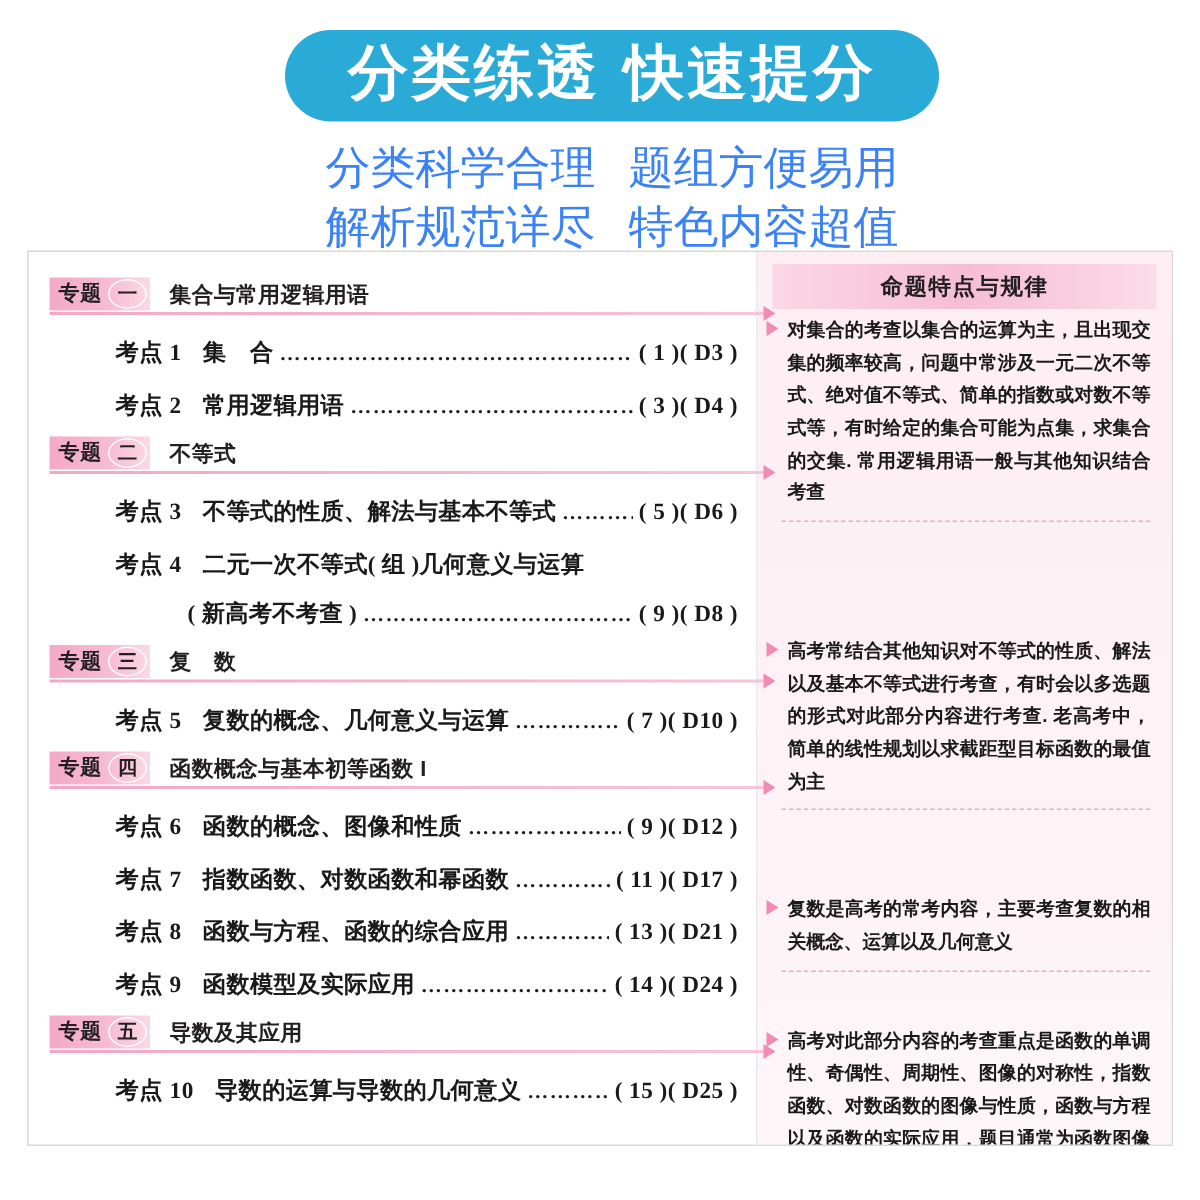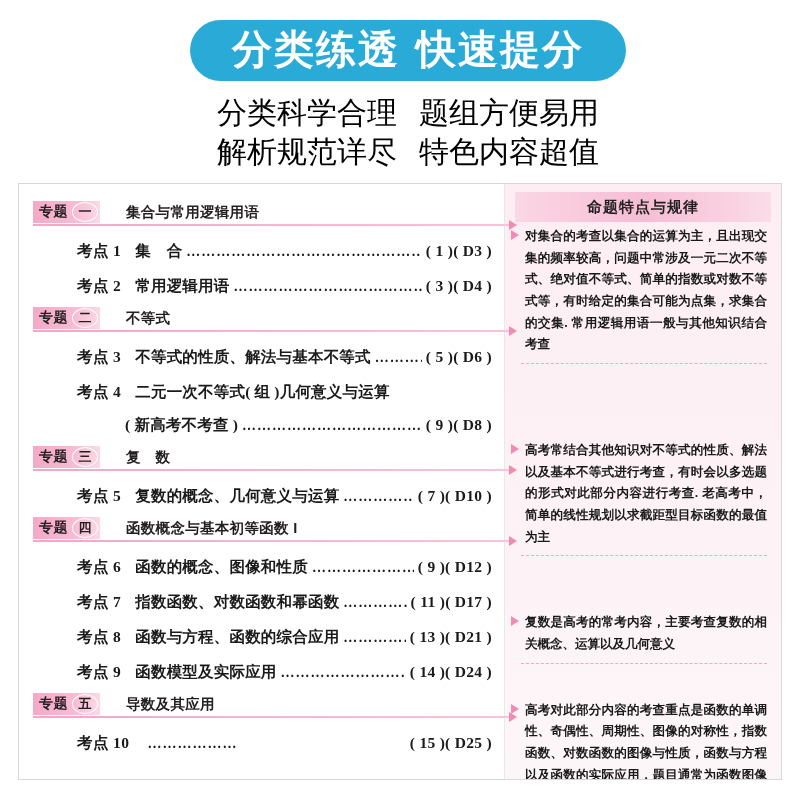--- a/index.html
+++ b/index.html
@@ -35,33 +35,33 @@
     font-size: 40px;
     font-weight: bold;
     letter-spacing: 2px;
     line-height: 1.12;
   }
   .banner-pill .gap { display:inline-block; width: 16px; }
 
   .subtitle-wrap {
     margin-top: 12px;
     text-align: center;
-    color: #000000;
+    color: #3b82f6;
     font-family: "Liberation Sans", "DejaVu Sans", sans-serif;
     font-size: 30px;
     line-height: 1.32;
     font-weight: 400;
   }
   .subtitle-line .gap { display:inline-block; width: 22px; }
 
   
   .sheet {
     position: absolute;
     left: 18px;
-    top: 183px;
+    top: 167px;
     width: 764px;
     height: 597px;
     background: #ffffff;
     border: 1px solid #d8d8d8;
     box-sizing: border-box;
     overflow: hidden;
     display: flex;
   }
 
   
@@ -105,21 +105,21 @@
     display: flex;
     align-items: center;
     justify-content: center;
     font-family: "Liberation Sans", "DejaVu Sans", sans-serif;
     font-size: 13px;
     font-weight: bold;
     color: #231f20;
     box-sizing: border-box;
   }
   .topic-title {
-    margin-left: 26px;
+    margin-left: 13px;
     font-family: "Liberation Sans", "DejaVu Sans", sans-serif;
     font-size: 14.5px;
     font-weight: bold;
     color: #231f20;
     white-space: nowrap;
     background: #fff;
     padding-right: 6px;
     position: relative;
     z-index: 2;
     letter-spacing: 0.3px;
@@ -350,20 +350,21 @@
         <div class="topic-head">
           <div class="topic-badge">
             <span class="zt">专题</span>
             <span class="topic-num">五</span>
           </div>
           <span class="topic-title">导数及其应用</span>
           <span class="topic-rule"></span>
         </div>
         <div class="entry">
           <span class="kd">考点 10</span>
+          <span class="name">导数的运算与导数的几何意义</span>
           <span class="dots">………………</span>
           <span class="pages">( 15 )( D25 )</span>
         </div>
       </div>
 
     <div class="features">
       <div class="features-head">命题特点与规律</div>
       <div id="feat-col">
           <div class="feat-block" style="margin-top: 4px;"><span class="tri"></span><span>对集合的考查以集合的运算为主，且出现交集的频率较高，问题中常涉及一元二次不等式、绝对值不等式、简单的指数或对数不等式等，有时给定的集合可能为点集，求集合的交集. 常用逻辑用语一般与其他知识结合考查</span></div>
           <div class="feat-sep"></div>

